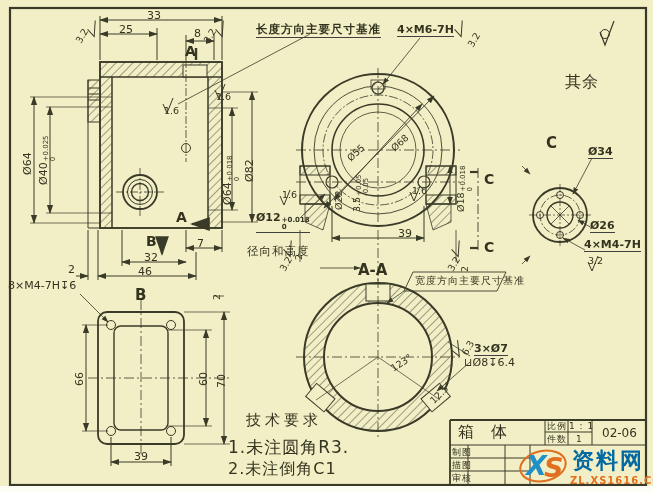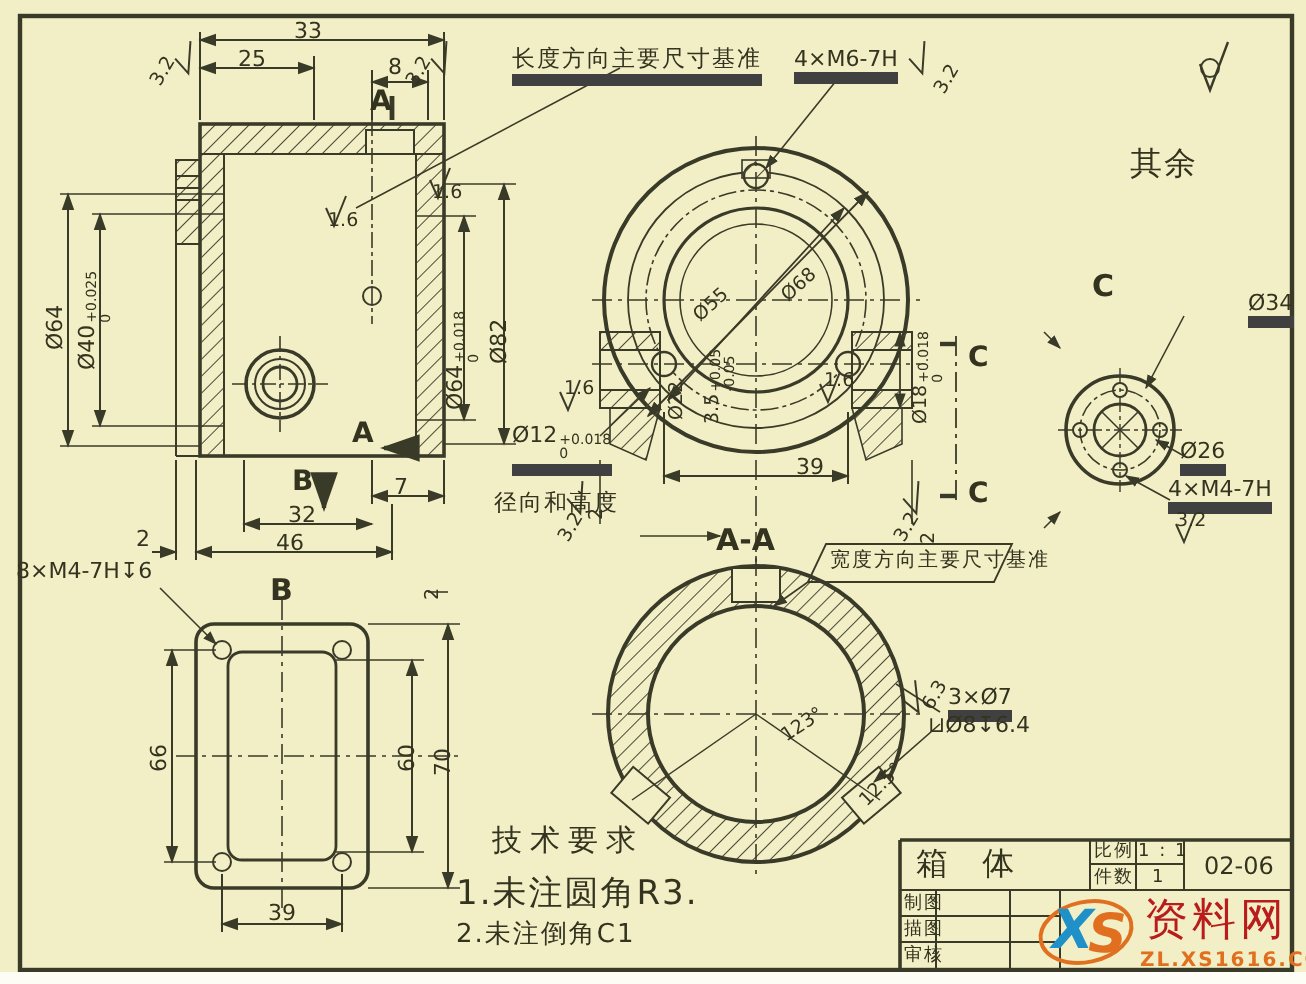--- a/index.html
+++ b/index.html
@@ -5,25 +5,25 @@
   html,body{margin:0;padding:0;}
   body{background:#e8e6c0;font-family:"DejaVu Sans",sans-serif;}
   #page{position:relative;width:653px;height:492px;background:#f2efc6;overflow:hidden;}
   #page:after{content:"";position:absolute;left:0;right:0;bottom:0;height:6px;background:#fdfdf6;}
   svg{position:absolute;left:0;top:0;}
   .lb{position:absolute;font-size:11px;color:#33331f;white-space:nowrap;line-height:1;z-index:3;}
   .cn{font-size:11.5px;letter-spacing:1px;}
   .rot{transform:rotate(-90deg);transform-origin:left top;}
   .rot60{transform:rotate(-60deg);transform-origin:left top;}
   .big{font-size:14px;font-weight:bold;}
-  .ul{border-bottom:6px solid #404040;padding-bottom:1px;}
+  .ul{border-bottom:1px solid #404040;padding-bottom:1px;font-weight:bold;}
   .tol{display:inline-flex;flex-direction:column;font-size:7px;line-height:7px;vertical-align:-1px;margin-left:1px;}
   .sm{font-size:9.5px;}
   .tb-lb{font-size:9px;letter-spacing:1px;}
-  .wm-big{font-size:22px;font-weight:normal;color:#b91c1c;letter-spacing:2px;}
+  .wm-big{font-size:22px;font-weight:bold;color:#0369a1;letter-spacing:2px;}
   .wm-url{font-size:10px;font-weight:bold;color:#e07020;letter-spacing:1px;}
   .wm-x{font-size:27px;font-weight:bold;font-style:italic;color:#2090c8;}
   .wm-s{font-size:27px;font-weight:bold;font-style:italic;color:#e07020;}
 </style>
 </head>
 <body>
 
 <div id="page">
 
 <svg width="653" height="492" viewBox="0 0 653 492">
@@ -308,28 +308,28 @@
 
 <div class="lb big" style="left:135px;top:288px;font-size:15px;">B</div>
 <div class="lb" style="left:8px;top:280px;">8×M4-7H↧6</div>
 <div class="lb rot" style="left:74px;top:386px;">66</div>
 <div class="lb rot" style="left:198px;top:386px;">60</div>
 <div class="lb rot" style="left:216px;top:388px;">70</div>
 <div class="lb" style="left:134px;top:451px;">39</div>
 <div class="lb rot sm" style="left:212px;top:300px;">2</div>
 
 <div class="lb big" style="left:546px;top:136px;font-size:15px;">C</div>
-<div class="lb ul" style="left:588px;top:146px;margin-left:36px;">Ø34</div>
+<div class="lb ul" style="left:588px;top:146px;">Ø34</div>
 <div class="lb ul" style="left:590px;top:220px;">Ø26</div>
 <div class="lb ul" style="left:584px;top:239px;">4×M4-7H</div>
 <div class="lb sm" style="left:588px;top:256px;">3.2</div>
 
 <div class="lb cn" style="left:246px;top:413px;font-size:15px;letter-spacing:4px;">技术要求</div>
 <div class="lb cn" style="left:228px;top:439px;font-size:17px;">1.未注圆角R3.</div>
-<div class="lb cn" style="left:228px;top:461px;font-size:13px;">2.未注倒角C1</div>
+<div class="lb cn" style="left:228px;top:461px;font-size:16px;">2.未注倒角C1</div>
 
 <div class="lb cn" style="left:458px;top:424px;font-size:16px;letter-spacing:6px;">箱  体</div>
 <div class="lb tb-lb" style="left:547px;top:422px;">比例</div>
 <div class="lb tb-lb" style="left:569px;top:422px;">1 : 1</div>
 <div class="lb tb-lb" style="left:547px;top:435px;">件数</div>
 <div class="lb tb-lb" style="left:576px;top:435px;">1</div>
 <div class="lb" style="left:602px;top:427px;font-size:12px;">02-06</div>
 <div class="lb tb-lb" style="left:452px;top:448px;">制图</div>
 <div class="lb tb-lb" style="left:452px;top:461px;">描图</div>
 <div class="lb tb-lb" style="left:452px;top:474px;">审核</div>

